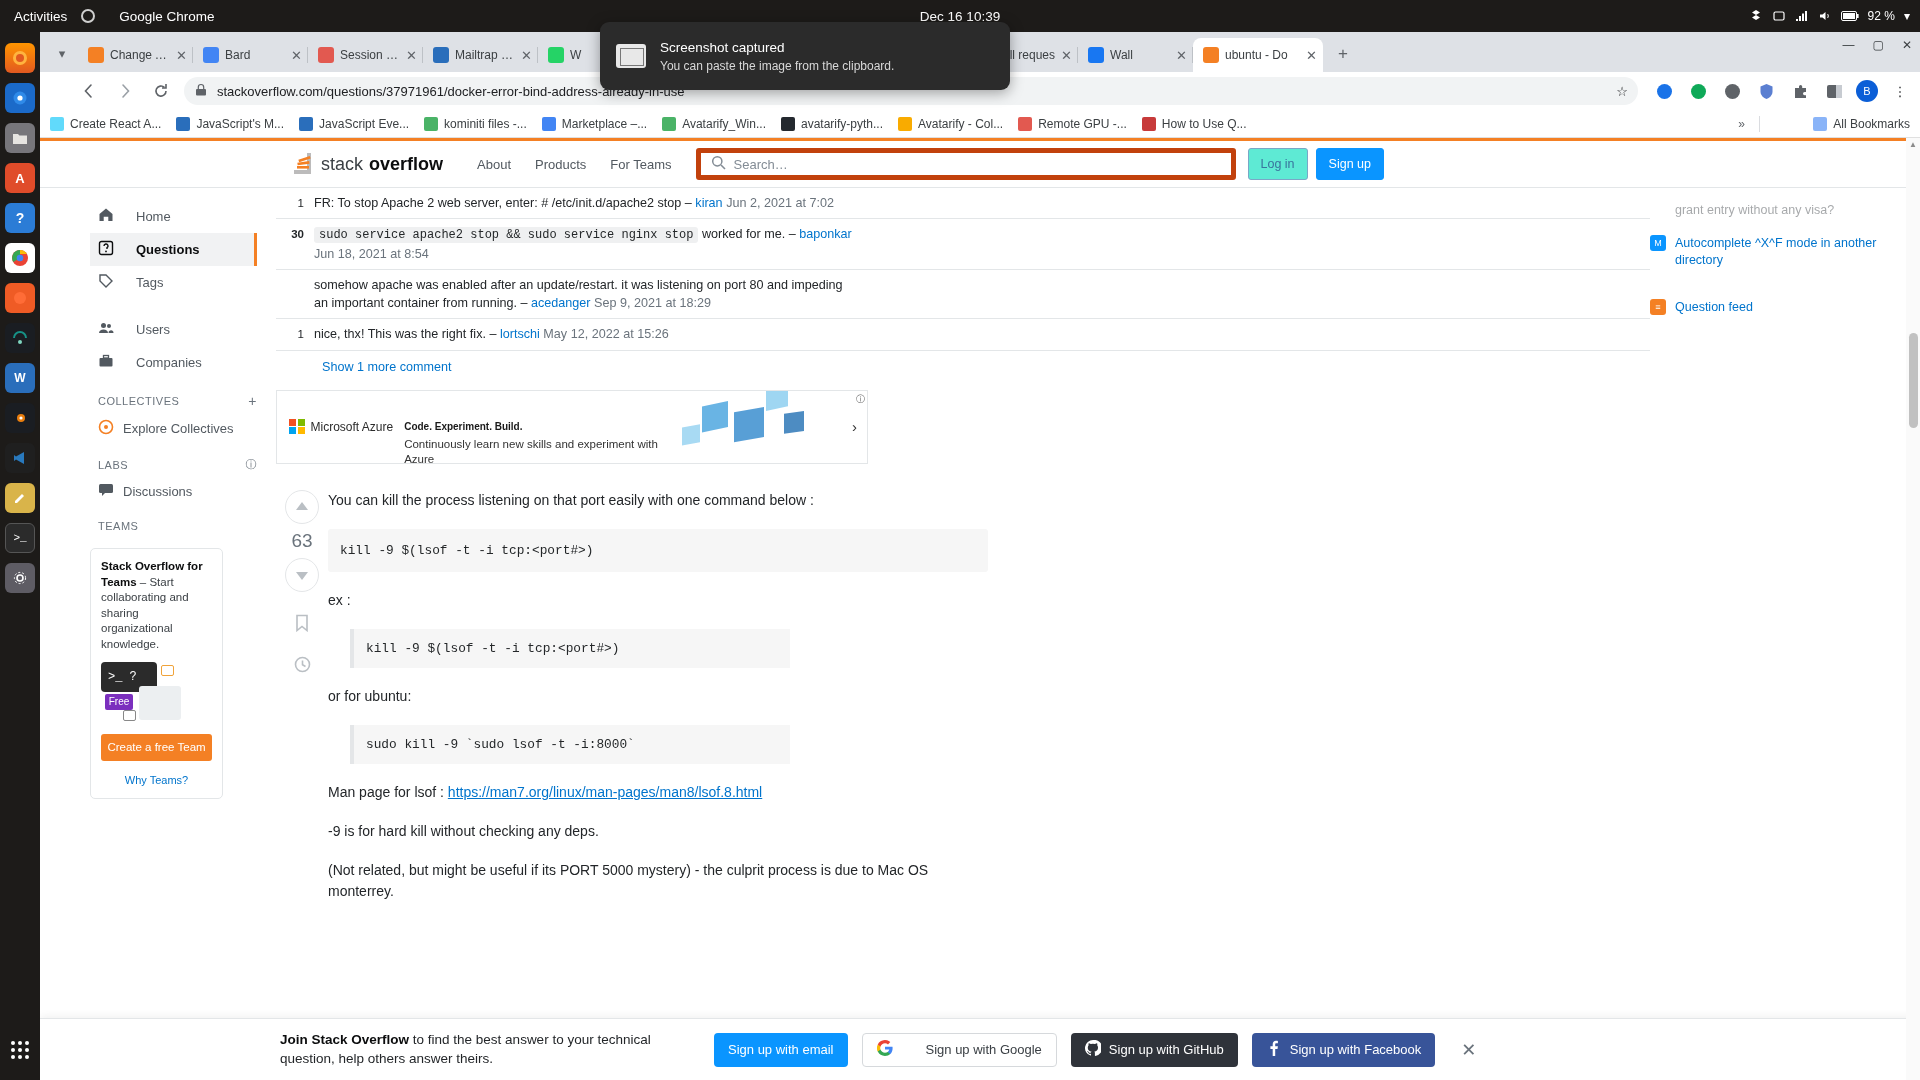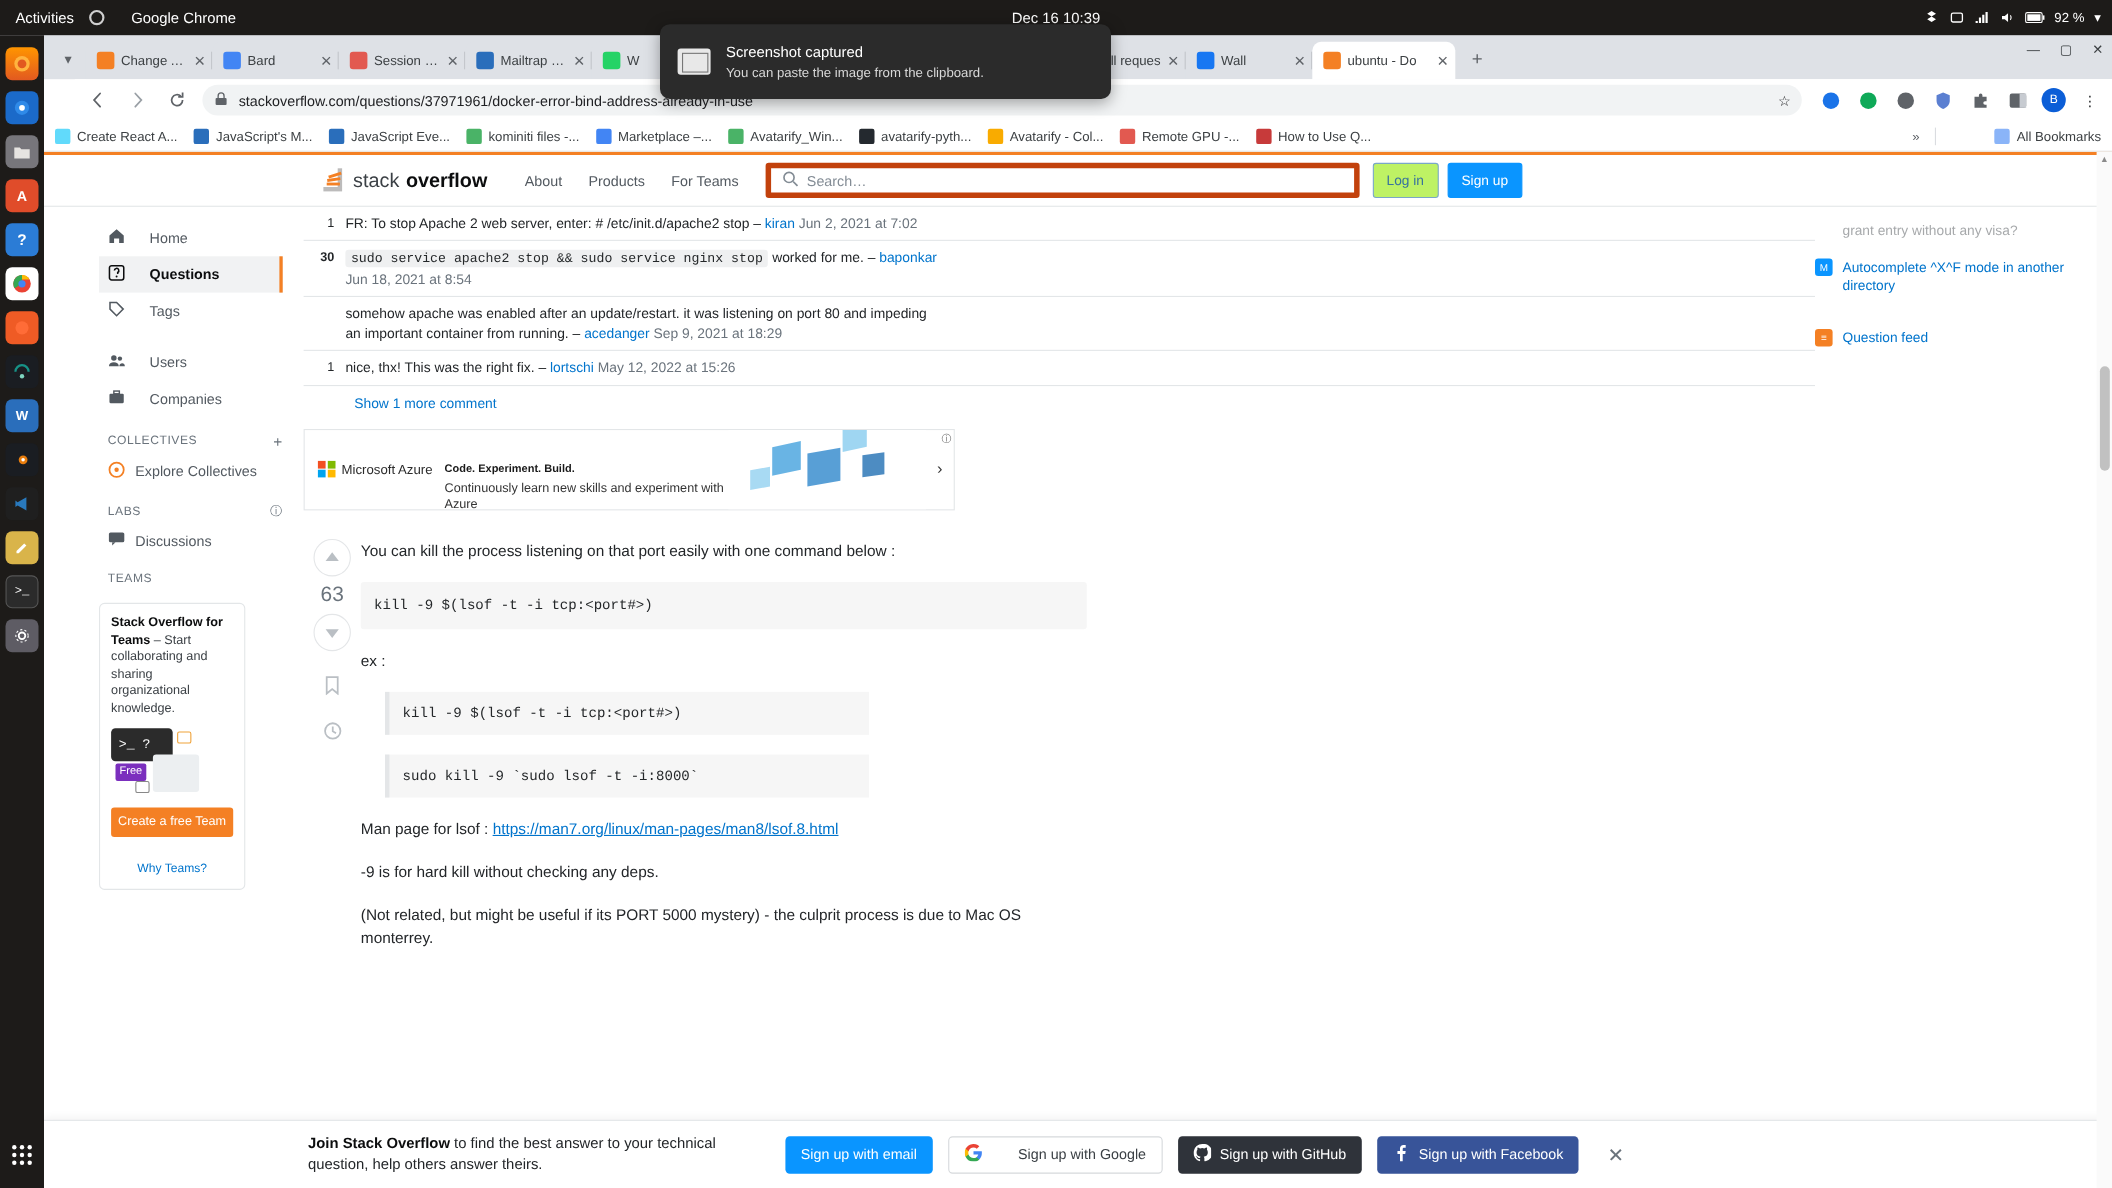--- a/index.html
+++ b/index.html
@@ -134,21 +134,21 @@
   .so-logo .txt2 { color:#0c0d0e; font-weight:bold; }
   .so-navlink { padding:0 12px; color:#525960; font-size:13px; height:34px;
     display:flex;align-items:center;border-radius:17px; }
   #so-search {
     flex:1 1 auto; max-width:540px; height:32px; border:5px solid #c2410c; border-radius:3px;
     display:flex; align-items:center; gap:8px; padding:0 10px; margin:0 12px; color:#838c95;
     font-size:13px;
   }
   .so-btn { height:32px; padding:0 12px; border-radius:3px; font-size:12.5px;
     display:flex;align-items:center;justify-content:center; }
-  #so-login { background:#bef264; color:#39739d; border:1px solid #7aa7c7;text-align:center; }
+  #so-login { background:#5eead4; color:#39739d; border:1px solid #7aa7c7;text-align:center; }
   #so-signup { background:#0a95ff; color:#ffffff; border:1px solid #0a95ff; margin:0 24px 0 8px; }
 
   #so-body { display:flex; height:calc(100% - 50px); }
 
   
   #so-sidebar { width:218px; flex:0 0 218px; padding-top:12px; padding-left:50px; font-size:13px; }
   .side-item { height:33px; display:flex; align-items:center; gap:22px; color:#525960;
     padding-left:8px; border-radius:3px; width:164px; }
   .side-item.current { background:#f1f2f3; color:#0c0d0e; font-weight:bold;
     border-right:3px solid #f48024; border-radius:0; width:167px; }
@@ -157,21 +157,21 @@
     padding:14px 0 4px 8px; display:flex; align-items:center; justify-content:space-between; width:167px;}
   .side-sub { height:30px; display:flex; align-items:center; gap:9px; color:#525960; padding-left:8px; }
   #teams-card {
     width:133px; margin:12px 0 0 0; border:1px solid #e3e6e8; border-radius:5px;
     padding:10px; font-size:11.5px; color:#3b4045; line-height:1.35;
   }
   #teams-card b { color:#0c0d0e; }
   #teams-img { margin:10px 0 8px; height:64px; position:relative; }
   #teams-btn { background:#f48024; color:#fff; border-radius:3px; height:27px;
     display:flex;align-items:center;justify-content:center; font-size:11.5px; }
-  #why-teams { text-align:center; color:#0074cc; font-size:11px; margin-top:22px; }
+  #why-teams { text-align:center; color:#0074cc; font-size:11px; margin-top:12px; }
 
   
   #so-main { flex:1 1 auto; padding-left:18px; padding-right:0; position:relative; }
 
   .comment-row { display:flex; gap:10px; padding:6px 0; border-bottom:1px solid #e3e6e8; font-size:12.6px; line-height:1.45; }
   .comment-score { width:28px; flex:0 0 28px; text-align:right; color:#232629; font-size:11.5px; padding-top:1px;}
   .comment-score.bold { font-weight:bold; }
   .comment-text { flex:1 1 auto; color:#232629; max-width:545px; }
   .cuser { color:#0074cc; }
   .cdate { color:#6a737c; }
@@ -772,20 +772,21 @@
                   <path d="M8.5 4.5v4.3l3 1.7" stroke="#babfc4" stroke-width="1.6" fill="none"></path>
                 </svg>
             </div>
           </div>
 
           <div id="answerbody">
             <p>You can kill the process listening on that port easily with one command below :</p>
             <pre class="block">kill -9 $(lsof -t -i tcp:&lt;port#&gt;)</pre>
             <p>ex :</p>
             <pre class="quoted">kill -9 $(lsof -t -i tcp:&lt;port#&gt;)</pre>
+            <p>or for ubuntu:</p>
             <pre class="quoted">sudo kill -9 `sudo lsof -t -i:8000`</pre>
             <p>
               <span>Man page for lsof : </span><a href="#">https://man7.org/linux/man-pages/man8/lsof.8.html</a>
             </p>
             <p>-9 is for hard kill without checking any deps.</p>
             <p>(Not related, but might be useful if its PORT 5000 mystery) - the culprit process is due to Mac OS monterrey.</p>
           </div>
         </div>
       </div>
 

